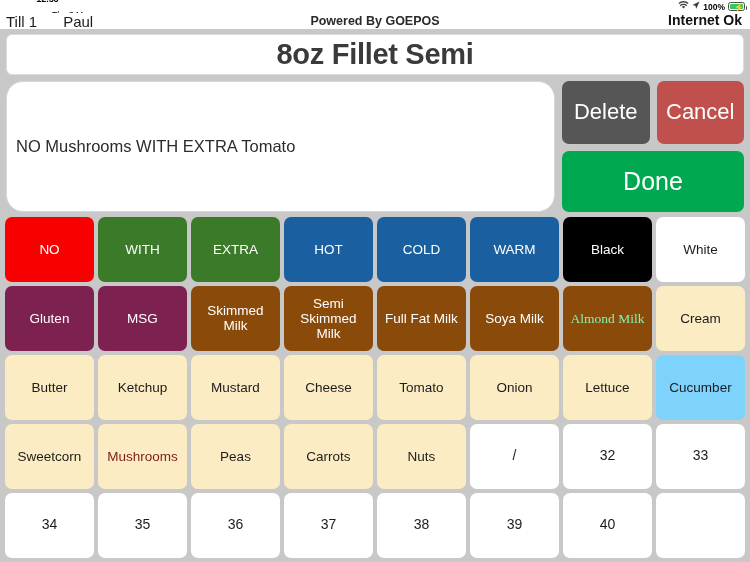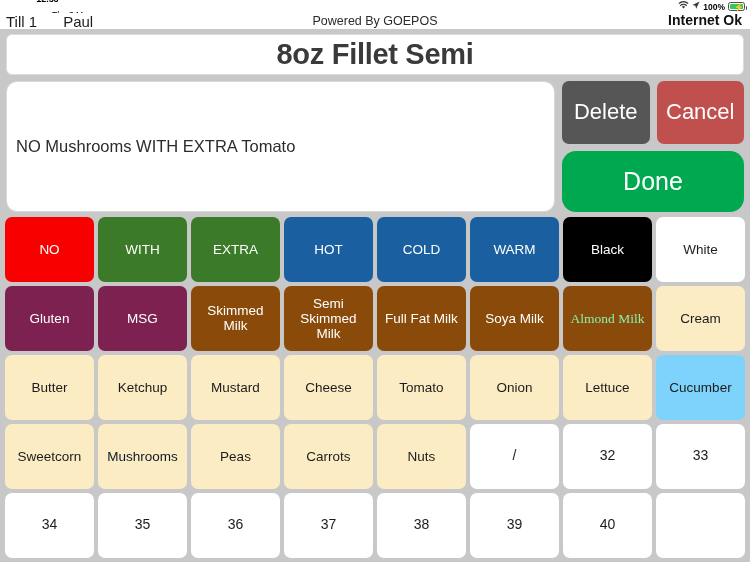--- a/index.html
+++ b/index.html
@@ -41,21 +41,21 @@
     height: 16px; flex: 0 0 16px;
     background: #ffffff;
     display: flex; align-items: center;
     padding: 0 6px;
     position: relative;
   }
   .head-till { font-size: 15px; color: #1c1c1c; }
   .head-user { font-size: 15px; color: #1c1c1c; margin-left: 26px; }
   .head-powered {
     position: absolute; left: 0; right: 0; text-align: center;
-    font-size: 12.5px; font-weight: normal; color: #2a2a2a;
+    font-size: 12.5px; font-weight: bold; color: #2a2a2a;
   }
   .head-net {
     position: absolute; right: 8px; top: -1px;
     font-size: 14px; font-weight: bold; color: #111;
   }
   .headwrap { position: relative; background: #fff; }
 
   
   .titlecard {
     margin: 5px 6px 0 6px;
@@ -72,36 +72,36 @@
   
   .midrow {
     margin: 6px 6px 0 6px;
     display: flex; gap: 7px;
     height: 131px;
   }
   .notes {
     flex: 1 1 auto;
     background: #fff;
     border: 1px solid #d8d8d8;
-    border-radius: 11px;
+    border-radius: 17px;
     padding: 10px 9px;
     display: flex; align-items: center;
     font-size: 16.5px; color: #2c2c2c;
   }
   .actions { flex: 0 0 182px; display: flex; flex-direction: column; gap: 7px; }
   .actions-top { display: flex; gap: 7px; height: 63px; }
   .btn {
     border: none; border-radius: 7px;
     display: flex; align-items: center; justify-content: center;
     font-family: "Liberation Sans", sans-serif;
     cursor: pointer;
   }
   .btn-delete { flex: 1; background: #565656; color: #fff; font-size: 22px; }
   .btn-cancel { flex: 1; background: #c0504d; color: #fff; font-size: 22px; }
-  .btn-done { height: 61px; background: #00a94f; color: #fff; font-size: 25px; border-radius: 14px;
+  .btn-done { height: 61px; background: #00a94f; color: #fff; font-size: 25px; border-radius: 7px;
               display: flex; align-items: center; justify-content: center; border: none; cursor: pointer; }
 
   
   .grid {
     margin: 5px 5px 0 5px;
     display: grid;
     grid-template-columns: repeat(8, 1fr);
     grid-auto-rows: 65px;
     gap: 4px;
     flex: 1 1 auto;
@@ -199,21 +199,21 @@
       <button class="cell" style="background: rgb(251, 236, 195); color: rgb(28, 28, 28);">Cream</button>
       <button class="cell" style="background: rgb(251, 236, 195); color: rgb(28, 28, 28);">Butter</button>
       <button class="cell" style="background: rgb(251, 236, 195); color: rgb(28, 28, 28);">Ketchup</button>
       <button class="cell" style="background: rgb(251, 236, 195); color: rgb(28, 28, 28);">Mustard</button>
       <button class="cell" style="background: rgb(251, 236, 195); color: rgb(28, 28, 28);">Cheese</button>
       <button class="cell" style="background: rgb(251, 236, 195); color: rgb(28, 28, 28);">Tomato</button>
       <button class="cell" style="background: rgb(251, 236, 195); color: rgb(28, 28, 28);">Onion</button>
       <button class="cell" style="background: rgb(251, 236, 195); color: rgb(28, 28, 28);">Lettuce</button>
       <button class="cell" style="background: #7dd3fc; color: rgb(28, 28, 28);">Cucumber</button>
       <button class="cell" style="background: rgb(251, 236, 195); color: rgb(28, 28, 28);">Sweetcorn</button>
-      <button class="cell" style="background: rgb(251, 236, 195); color: #0f172a;">Mushrooms</button>
+      <button class="cell" style="background: rgb(251, 236, 195); color: #7f1d1d;">Mushrooms</button>
       <button class="cell" style="background: rgb(251, 236, 195); color: rgb(28, 28, 28);">Peas</button>
       <button class="cell" style="background: rgb(251, 236, 195); color: rgb(28, 28, 28);">Carrots</button>
       <button class="cell" style="background: rgb(251, 236, 195); color: rgb(28, 28, 28);">Nuts</button>
       <button class="cell num" style="background: rgb(255, 255, 255); color: rgb(28, 28, 28);">/</button>
       <button class="cell num" style="background: rgb(255, 255, 255); color: rgb(28, 28, 28);">32</button>
       <button class="cell num" style="background: rgb(255, 255, 255); color: rgb(28, 28, 28);">33</button>
       <button class="cell num" style="background: rgb(255, 255, 255); color: rgb(28, 28, 28);">34</button>
       <button class="cell num" style="background: rgb(255, 255, 255); color: rgb(28, 28, 28);">35</button>
       <button class="cell num" style="background: rgb(255, 255, 255); color: rgb(28, 28, 28);">36</button>
       <button class="cell num" style="background: rgb(255, 255, 255); color: rgb(28, 28, 28);">37</button>

